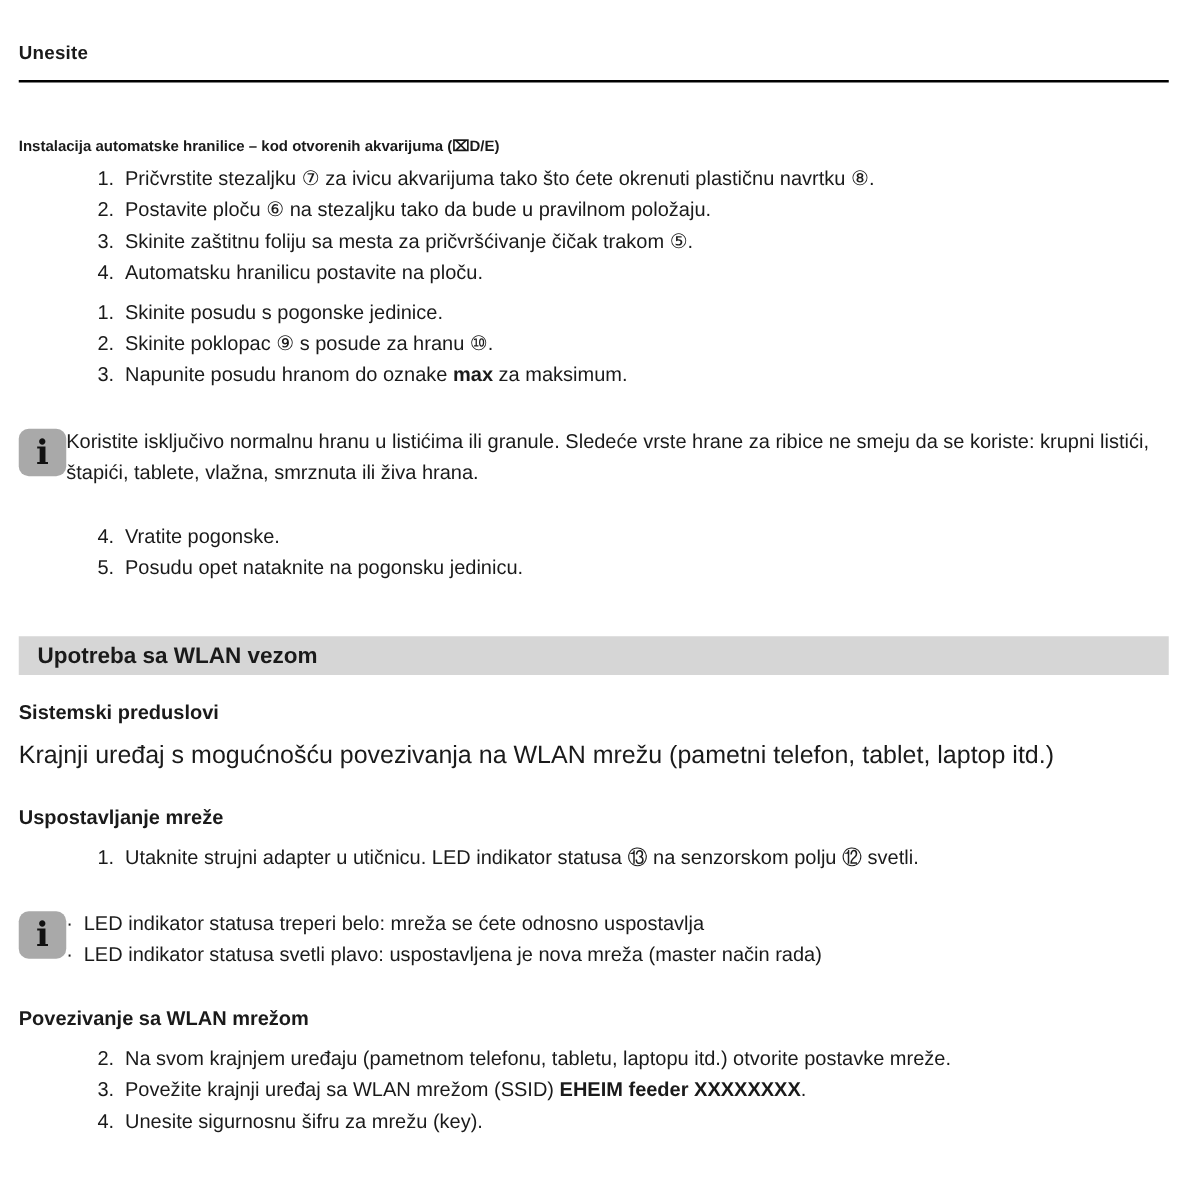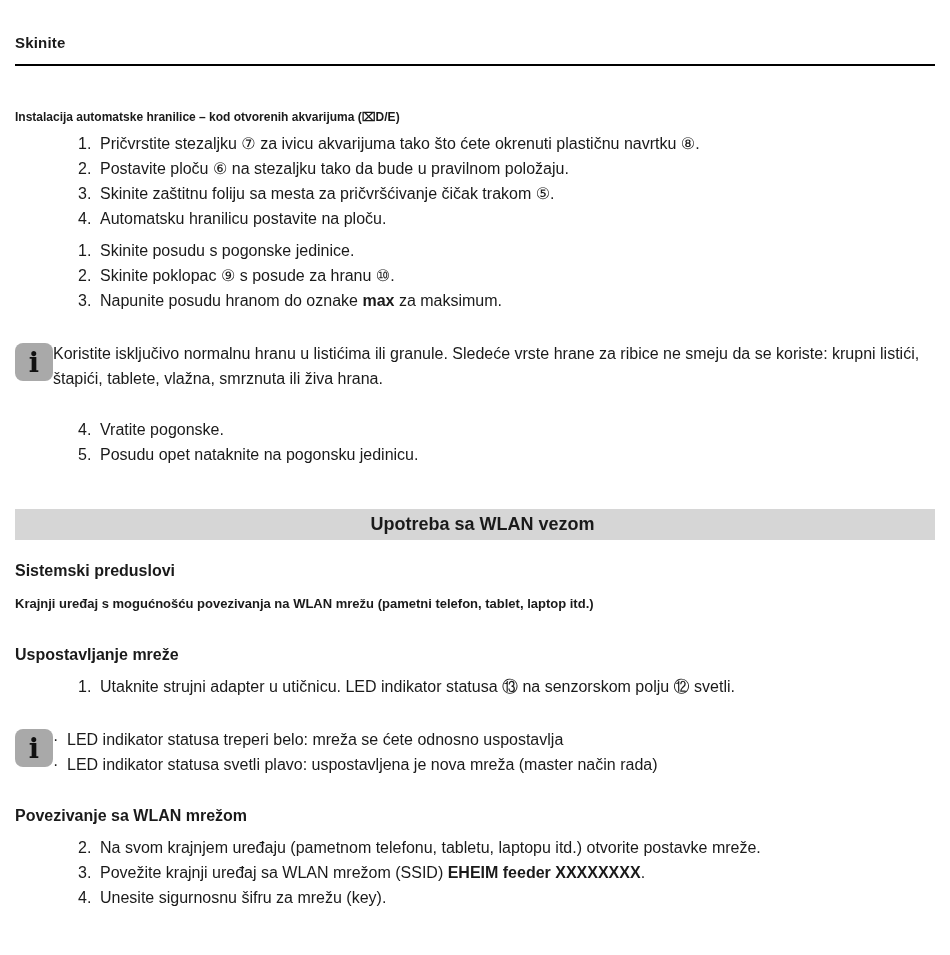--- a/index.html
+++ b/index.html
@@ -12,21 +12,21 @@
     display: flex;
     flex-direction: column;
     overflow: hidden;
   }
   .page { flex: 1; display: flex; flex-direction: column; padding: 0 15px; }
   .lang-label { font-weight: bold; font-size: 15px; margin-top: 34px; letter-spacing: 0.2px; }
   .header-rule { border: none; border-top: 2px solid #000; margin-top: 13px; }
 
   .section-heading { font-size: 12px; font-weight: bold; margin-top: 44px; }
   .sub-heading { font-size: 16px; font-weight: bold; }
-  .body-text { font-size: 13px; line-height: 24px; font-weight: bold; }
+  .body-text { font-size: 20px; line-height: 24px; }
 
   .steps { margin-left: 63px; margin-top: 7px; }
   .step { display: flex; font-size: 16px; line-height: 25px; }
   .step .num { width: 22px; flex: none; }
   .step .txt { flex: 1; }
 
   .infobox { display: flex; align-items: flex-start; margin-top: 28px; }
   .info-icon {
     width: 38px; height: 38px; flex: none;
     background: var(--info-icon-bg, #a9a9a9);
@@ -39,35 +39,35 @@
   .info-body { flex: 1; font-size: 16px; line-height: 25px; }
   .info-bullet-row { display: flex; font-size: 16px; line-height: 25px; }
   .info-bullet-row .bullet { width: 14px; flex: none; }
 
   .section-bar {
     margin-top: 42px;
     background: var(--section-bar-bg, #d6d6d6);
     height: 31px;
     display: flex; align-items: center;
     padding-left: 15px;
-    font-size: 18px; font-weight: bold; justify-content: center;
+    font-size: 18px; font-weight: bold;
   }
 
   .mt-30 { margin-top: 30px; }
   .mt-26 { margin-top: 26px; }
   .mt-22 { margin-top: 22px; }
   .mt-12 { margin-top: 12px; }
   .mt-10 { margin-top: 10px; }
 </style>
 </head>
 <body>
 
 <div class="page">
 
-  <div class="lang-label">Skinite</div>
+  <div class="lang-label">Unesite</div>
   <hr class="header-rule">
 
   <div class="section-heading">Instalacija automatske hranilice – kod otvorenih akvarijuma (⌧D/E)</div>
   <div class="steps">
     <div class="step">
       <span class="num">1.</span>
       <span class="txt">Pričvrstite stezaljku ⑦ za ivicu akvarijuma tako što ćete okrenuti plastičnu navrtku ⑧.</span>
     </div>
     <div class="step">
       <span class="num">2.</span>

